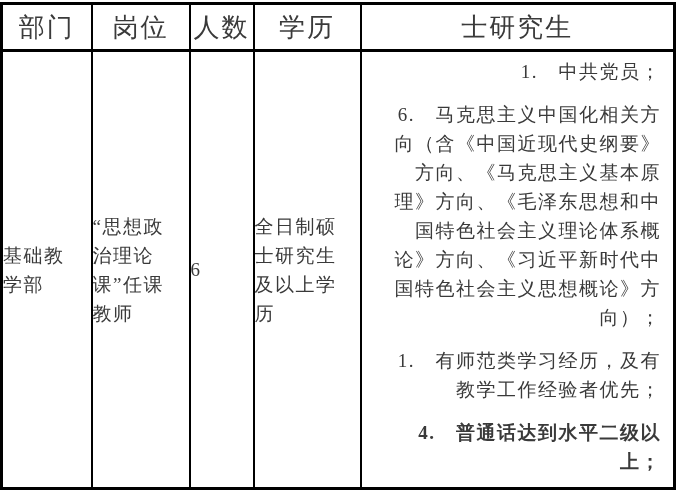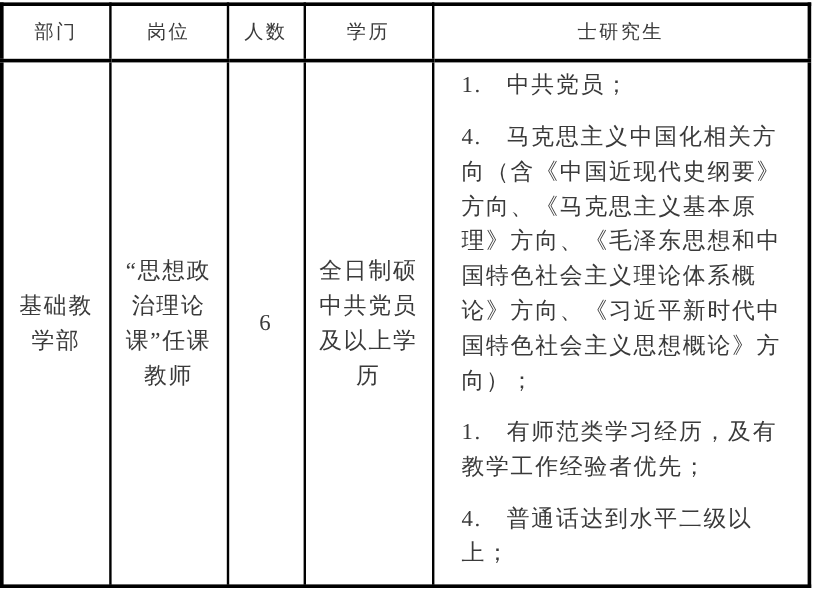--- a/index.html
+++ b/index.html
@@ -30,47 +30,47 @@
     border: 2px solid #000000;
     overflow: hidden;
   }
   .doc-table {
     border: 3px solid #000000;
   }
   .doc-table thead th {
     border-bottom-width: 3px;
     height: 44px;
     font-weight: normal;
-    font-size: 16px;
+    font-size: 26px;
     letter-spacing: 2px;
     text-align: center;
     vertical-align: middle;
     padding: 0;
   }
   .doc-table tbody td {
     font-size: 19px;
     letter-spacing: 1.5px;
     line-height: 29px;
-    text-align: center;
     vertical-align: middle;
     white-space: pre-line;
     padding: 0;
   }
   .doc-table tbody td.req-cell {
     white-space: normal;
-    text-align: left;
+    text-align: right;
     vertical-align: top;
     padding: 5px 12px 0 23px;
   }
   .req {
     margin: 0 0 14px 0;
     white-space: pre-line;
   }
   .req:last-child {
     margin-bottom: 0;
+    font-weight: bold;
   }
 </style>
 </head>
 <body>
 
 <table class="doc-table">
   <colgroup>
     <col style="width:90px">
     <col style="width:98px">
     <col style="width:64px">
@@ -89,26 +89,26 @@
   <tbody>
     <tr>
       <td>基础教
 学部</td>
       <td>“思想政
 治理论
 课”任课
 教师</td>
       <td>6</td>
       <td>全日制硕
-中共党员
+士研究生
 及以上学
 历</td>
       <td class="req-cell">
           <p class="req">1.　中共党员；</p>
-          <p class="req">4.　马克思主义中国化相关方
+          <p class="req">6.　马克思主义中国化相关方
 向（含《中国近现代史纲要》
 方向、《马克思主义基本原
 理》方向、《毛泽东思想和中
 国特色社会主义理论体系概
 论》方向、《习近平新时代中
 国特色社会主义思想概论》方
 向）；</p>
           <p class="req">1.　有师范类学习经历，及有
 教学工作经验者优先；</p>
           <p class="req">4.　普通话达到水平二级以

